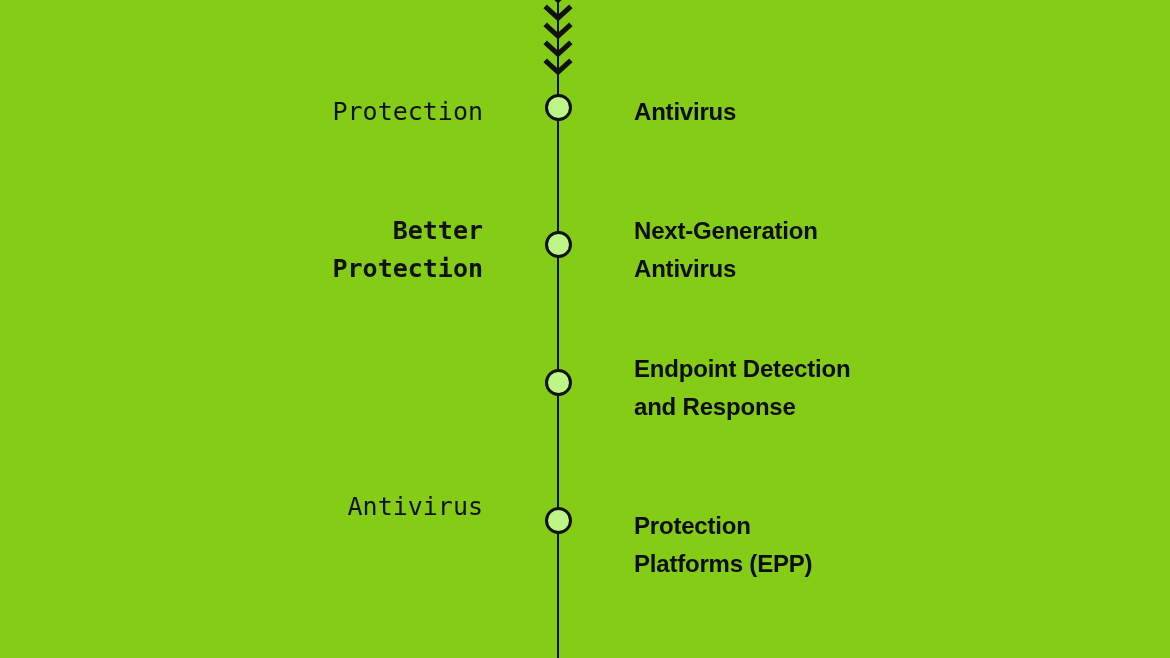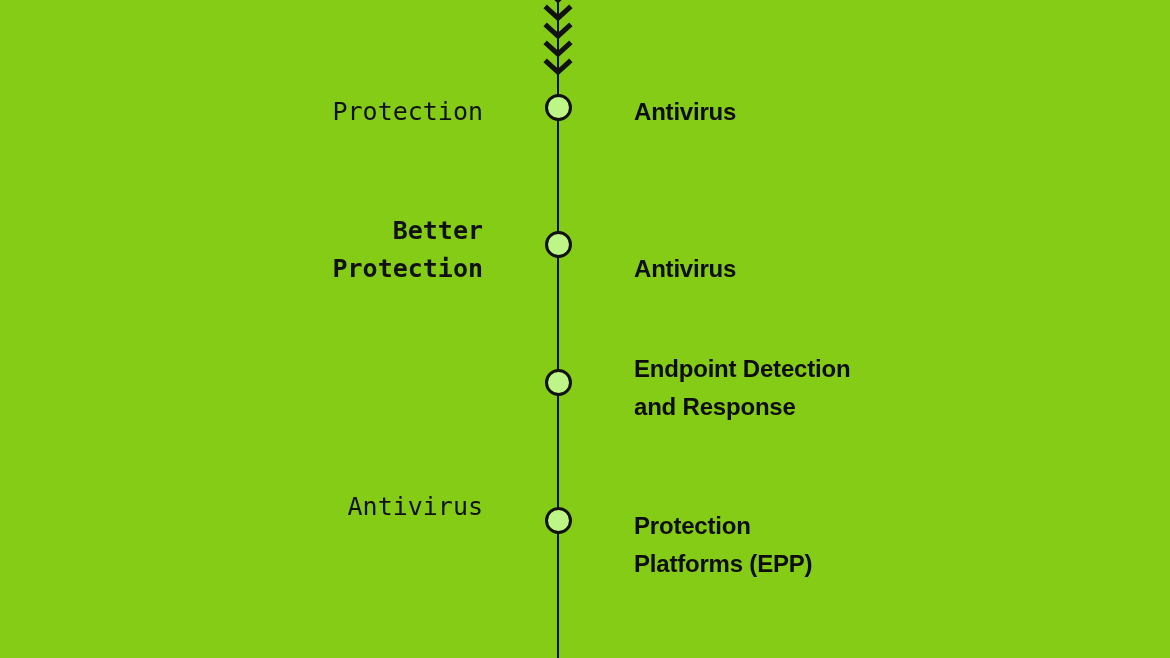--- a/index.html
+++ b/index.html
@@ -136,21 +136,21 @@
 
   <div class="node-circle" style="top:107px;"></div>
   <div class="row">
     <div class="stage-label" style="top:93px;"><span>Protection</span></div>
     <div class="tech-label" style="top:93px;"><span>Antivirus</span></div>
   </div>
 
   <div class="node-circle" style="top:244px;"></div>
   <div class="row">
     <div class="stage-label" style="top:212px;font-weight:bold;"><span>Better</span><br><span>Protection</span></div>
-    <div class="tech-label" style="top:212px;"><br><span>Antivirus</span></div>
+    <div class="tech-label" style="top:212px;"><span>Next-Generation</span><br><span>Antivirus</span></div>
   </div>
 
   <div class="node-circle" style="top:382px;"></div>
   <div class="row">
     <div class="stage-label" style="top:350px;"><br></div>
     <div class="tech-label" style="top:350px;"><span>Endpoint Detection</span><br><span>and Response</span></div>
   </div>
 
   <div class="node-circle" style="top:520px;"></div>
   <div class="row">

